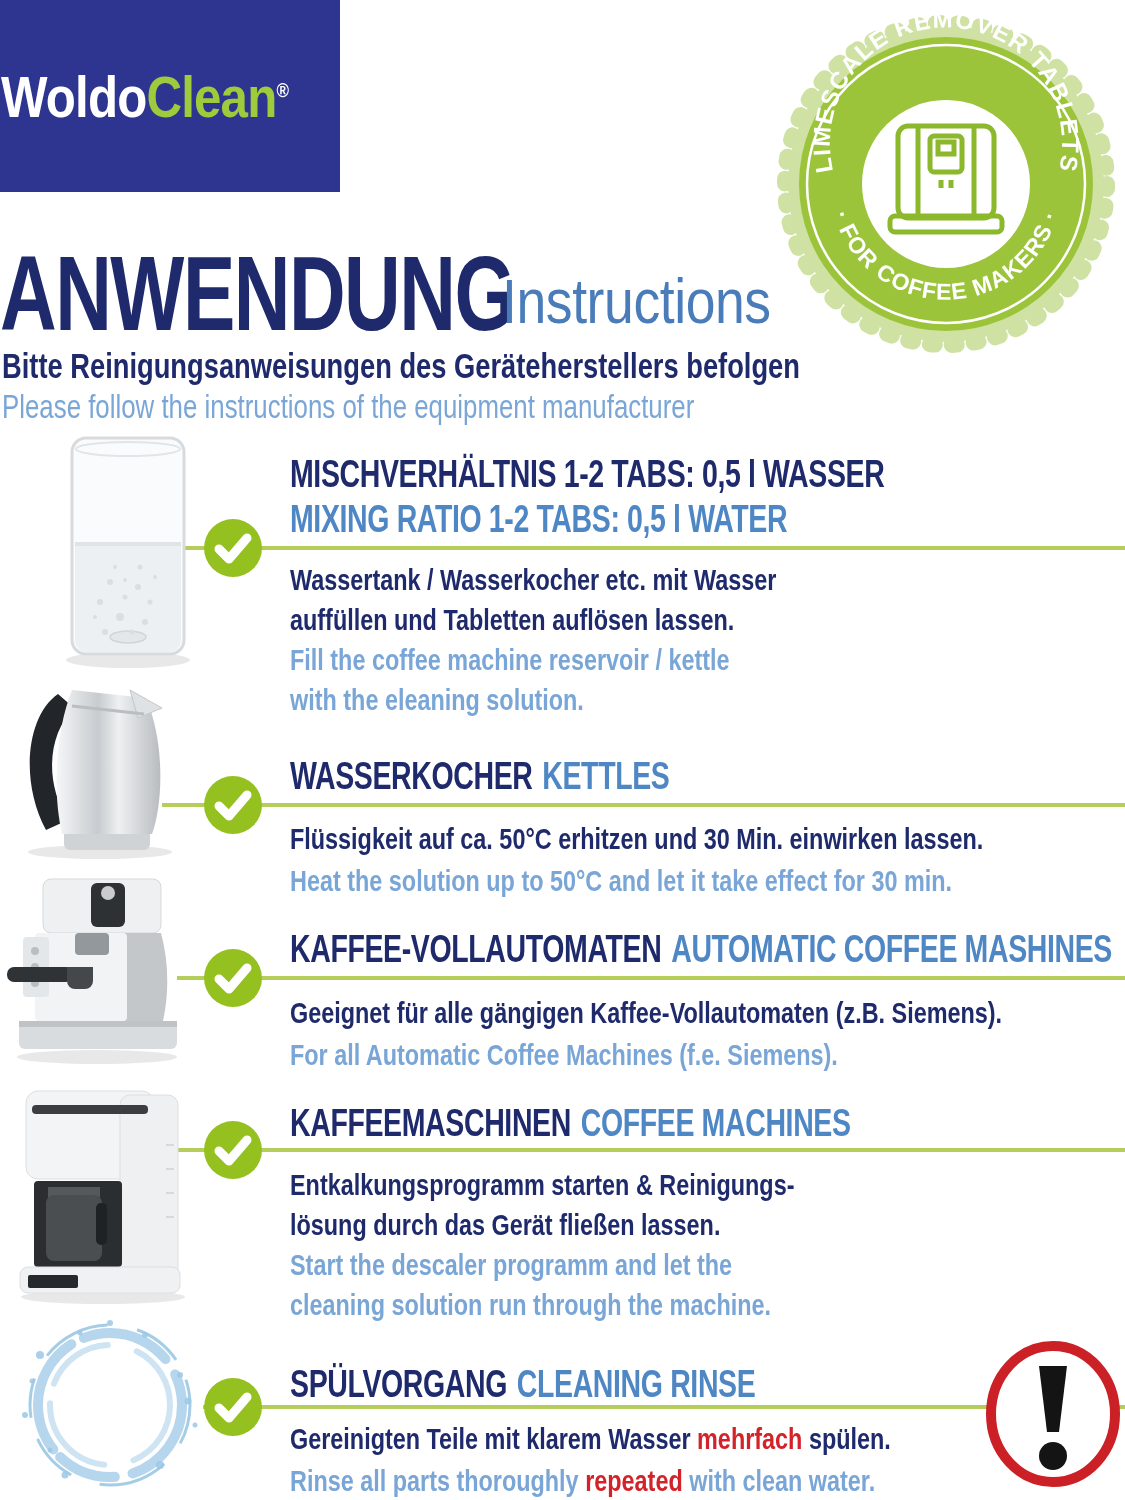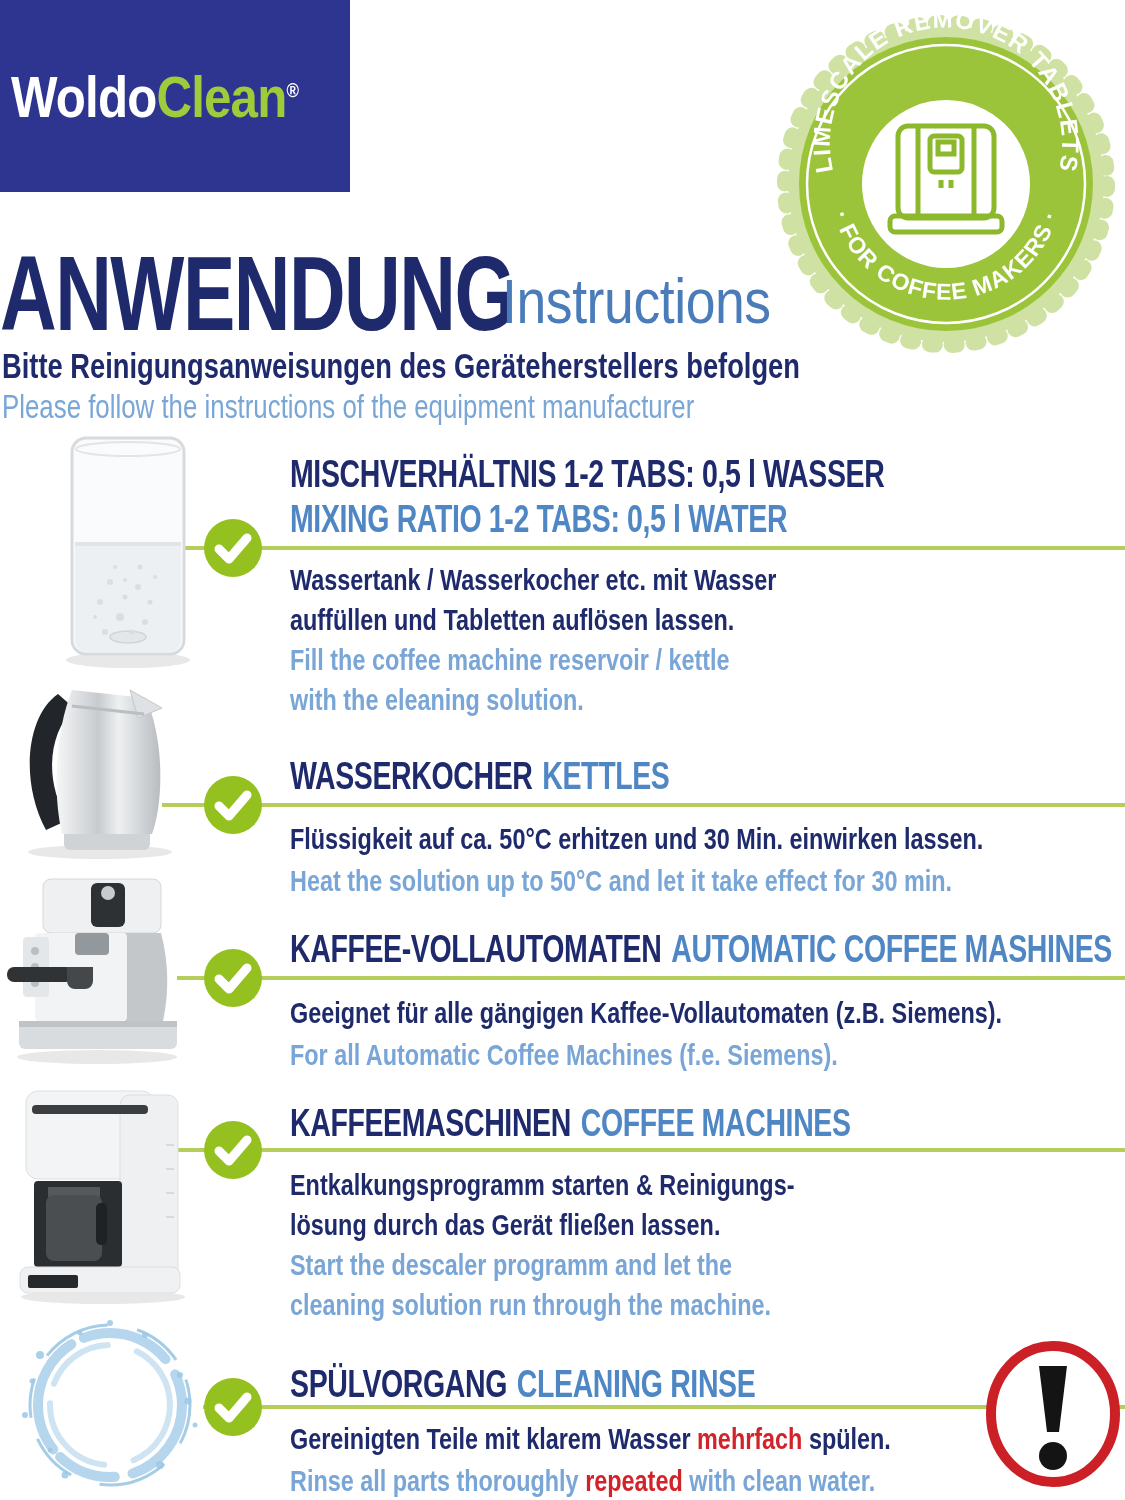--- a/index.html
+++ b/index.html
@@ -16,21 +16,21 @@
   }
   html,body{margin:0;padding:0;background:#fff;}
   .page{
     position:relative;width:1125px;height:1500px;background:#ffffff;
     overflow:hidden;font-family:"Liberation Sans",sans-serif;
   }
   .cond{display:inline-block;transform-origin:left top;white-space:nowrap;}
 
   
   .logo-box{position:absolute;left:0;top:0;width:340px;height:192px;background:var(--logo-navy);
-    display:flex;align-items:center;justify-content:center;padding-left:10px;}
+    display:flex;align-items:center;justify-content:center;}
   .logo-text{font-size:58px;font-weight:bold;transform:scaleX(.85);letter-spacing:-1px;}
   .logo-woldo{color:#ffffff;}
   .logo-clean{color:#9dcb3b;}
   .logo-reg{color:#ffffff;font-size:20px;font-weight:bold;vertical-align:super;}
 
   
   .title-de{position:absolute;left:0;top:240px;font-size:106px;font-weight:bold;line-height:1;
     color:var(--navy);letter-spacing:-2px;transform:scaleX(.74);}
   .title-en{position:absolute;left:502px;top:270px;font-size:63px;line-height:1;
     color:var(--blue);letter-spacing:-0.5px;transform:scaleX(.85);}

